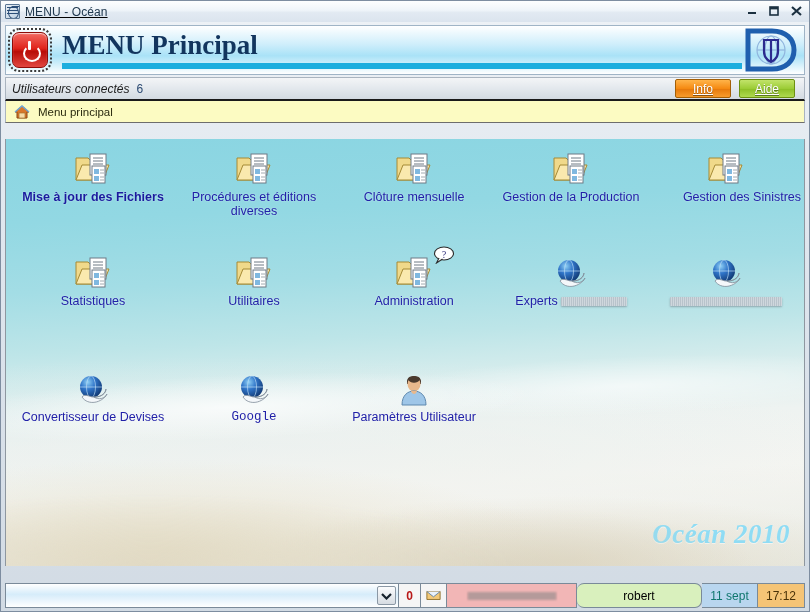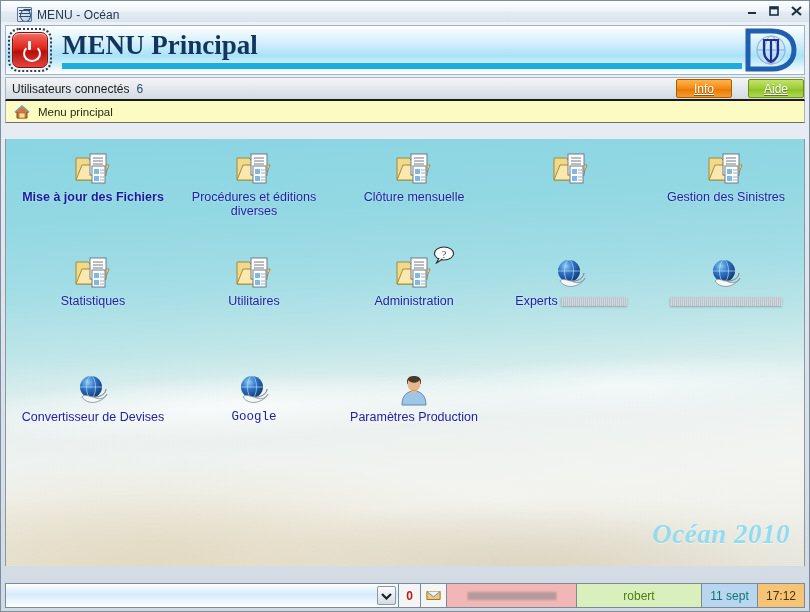--- a/index.html
+++ b/index.html
@@ -17,23 +17,24 @@
     width: 810px; height: 612px;
     background: linear-gradient(180deg,#eef2f6 0%,#dfe6ee 40%,#d2dbe4 100%);
     border: 1px solid #7d8da0;
     display: flex; flex-direction: column;
   }
 
   
   .titlebar {
     height: 21px; flex: 0 0 21px;
     background: linear-gradient(180deg,#fdfefe 0%,#eef4f9 45%,#e2eaf2 55%,#dbe4ee 100%);
-    display: flex; align-items: flex-end;
-    padding-left: 16px;
+    display: flex; align-items: center;
+    padding-left: 4px;
     position: relative;
+    text-decoration: underline;
   }
   .app-icon {
     width: 15px; height: 15px; flex: 0 0 15px;
     background: linear-gradient(135deg,#e8eef4,#bcd0e2);
     border: 1px solid #5b7795;
     border-radius: 1px;
     position: relative; overflow: hidden;
     margin-right: 5px;
   }
   .app-icon::before {
@@ -115,23 +116,23 @@
   .usersbar {
     margin: 2px 4px 0 4px;
     height: 24px; flex: 0 0 24px;
     background: linear-gradient(180deg,#f3f5f7 0%,#e3e8ed 50%,#d3dae1 100%);
     border: 1px solid #aab4bf;
     border-bottom: 2px solid #1a1a1a;
     display: flex; align-items: center;
     padding: 0 6px;
     position: relative;
   }
-  .users-label { font-size: 12px; color: #1c1c1c; }
+  .users-label { font-size: 12px; color: #1c1c1c; font-style: italic; }
   .users-count { font-size: 12px; color: #2b4a72; margin-left: 7px; }
-  .topbuttons { position: absolute; right: 0; top: 1px; display: flex; gap: 16px; }
+  .topbuttons { position: absolute; right: 9px; top: 1px; display: flex; gap: 8px; }
   .tbtn {
     width: 56px; height: 19px;
     font-size: 12px; color: #ffffff;
     display: flex; align-items: center; justify-content: center;
     border: 1px solid #7a5a12; border-radius: 2px;
     text-shadow: 0 1px 1px rgba(0,0,0,.45);
     cursor: default;
   }
   .tbtn u { text-decoration: underline; }
   .tbtn.info { background: linear-gradient(180deg,#ffb44a 0%,#f58a12 50%,#e5780a 51%,#f79b2c 100%); border-color:#a35f06; }
@@ -251,21 +252,21 @@
     background: #f0f0f0;
   }
   .sb-count { width: 22px; color: #b81818; font-weight: bold; background: #f5f5f5; }
   .sb-mail { width: 26px; background: #f5f5f5; }
   .sb-red { width: 130px; background: #f2b6b6; position: relative; overflow:hidden; }
   .sb-red .redacted2 {
     width: 88px; height: 8px;
     background: repeating-linear-gradient(90deg,#8b7d7d 0 1px,#c9a8a8 1px 3px);
     filter: blur(1.3px);
   }
-  .sb-user { width: 125px; background: #d9f0bd; color: #4d7c0f; }
+  .sb-user { width: 125px; background: #d9f0bd; color: #000000; border-radius: 7px; }
   .sb-date { width: 56px; background: #b9d6ef; color: #0f766e; }
   .sb-time { width: 47px; background: #f5c476; color: #4a3208; }
 </style>
 </head>
 <body>
 
 <div class="window">
 
   <div class="titlebar">
     <div class="app-icon"></div>
@@ -423,22 +424,23 @@
     <rect x="21" y="20" width="5" height="5" fill="#7fb8e0"></rect>
     <rect x="21" y="27" width="5" height="5" fill="#7fb8e0"></rect>
     <g stroke="#8b949d" stroke-width=".8">
       <line x1="27" y1="21" x2="31" y2="21"></line>
                 <line x1="27" y1="24" x2="31" y2="24"></line>
       <line x1="27" y1="28" x2="31" y2="28"></line>
                 <line x1="27" y1="31" x2="31" y2="31"></line>
     </g>
   </svg>
           </div>
-        </div>
-        <div class="desk-item" style="left: 645px; top: 8px;">
+          <div class="desk-label">Gestion de la Production</div>
+        </div>
+        <div class="desk-item" style="left: 645px; top: 8px; text-align: right;">
           <div class="desk-glyph">
             <svg width="40" height="38" viewBox="0 0 40 38">
     <path d="M3 9 H15 L18 12 H30 V31 H3 Z" fill="#f0d98a" stroke="#a58a35" stroke-width="1"></path>
     <path d="M3 31 L9 16 H36 L30 31 Z" fill="#fae9ae" stroke="#a58a35" stroke-width="1"></path>
     <rect x="17" y="5" width="16" height="21" fill="#ffffff" stroke="#6f7a85" stroke-width="1"></rect>
     <g stroke="#6f7a85" stroke-width="1">
       <line x1="20" y1="9" x2="30" y2="9"></line>
                 <line x1="20" y1="12" x2="30" y2="12"></line>
       <line x1="20" y1="15" x2="30" y2="15"></line>
     </g>
@@ -611,21 +613,21 @@
         <div class="desk-item" style="left: 333px; top: 228px;">
           <div class="desk-glyph">
             <svg width="32" height="36" viewBox="0 0 32 36">
     <path d="M9 10 C9 4 23 4 23 10 L23 13 L9 13 Z" fill="#4a3a2e"></path>
     <ellipse cx="16" cy="13" rx="6.5" ry="7.5" fill="#e8b88c"></ellipse>
     <path d="M10 8 C11 13 21 13 22 8 C22 4 10 4 10 8 Z" fill="#4a3a2e"></path>
     <path d="M4 34 C4 24 10 20 16 20 C22 20 28 24 28 34 Z" fill="#9ec6e8" stroke="#5f89ae" stroke-width="1"></path>
     <path d="M13 20 C14 24 18 24 19 20" fill="#e8b88c"></path>
   </svg>
           </div>
-          <div class="desk-label">Paramètres Production</div>
+          <div class="desk-label">Paramètres Utilisateur</div>
         </div>
       </div>
     <div class="watermark">Océan 2010</div>
   </div>
 
   <div class="statusbar">
     <div class="combo">
       <div class="combo-arrow">
         <svg width="11" height="8" viewBox="0 0 11 8">
             <path d="M1 2 L5.5 6.5 L10 2" stroke="#16222c" stroke-width="2.2" fill="none"></path>

